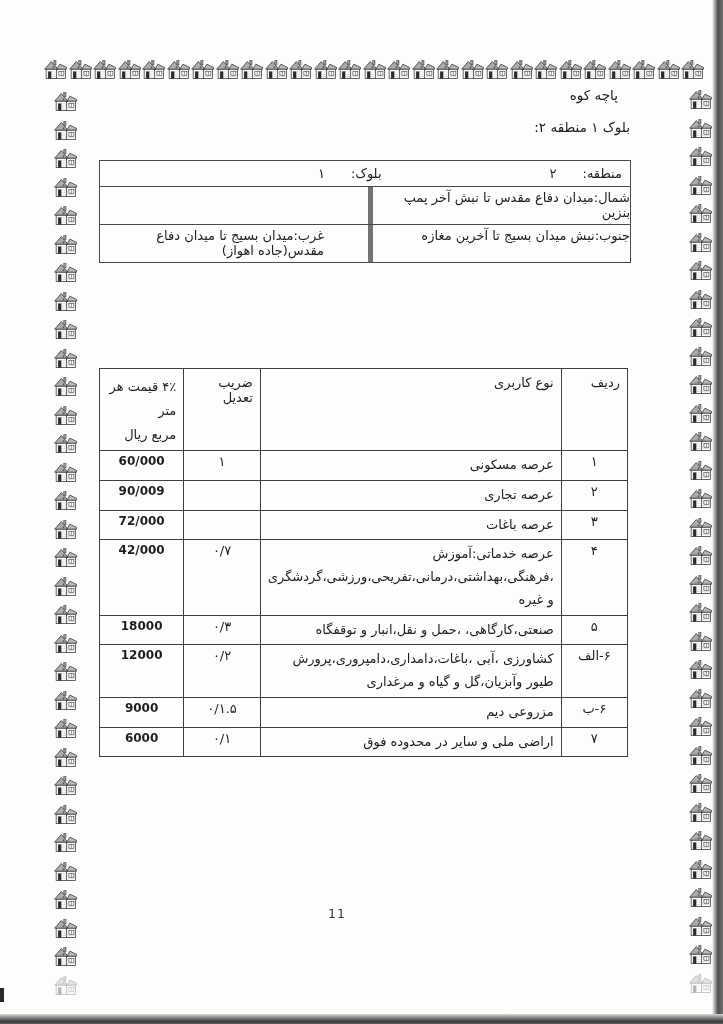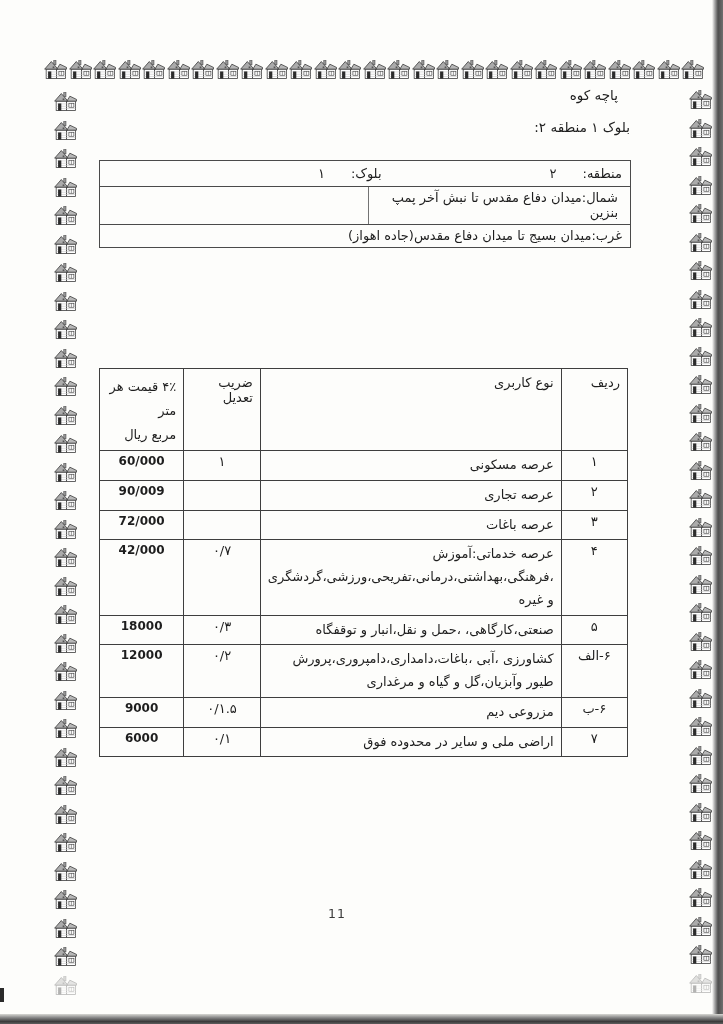--- a/index.html
+++ b/index.html
@@ -32,21 +32,21 @@
   .subtitle{position:absolute;top:119px;right:93px;font-size:13.5px;direction:rtl;}
 
   
   .loc-table{position:absolute;left:99px;top:160px;width:530px;
     border:1px solid #4a4a4a;direction:rtl;font-size:13px;background:transparent;}
   .loc-row{display:flex;border-top:1px solid #4a4a4a;}
   .loc-row:first-child{border-top:none;}
   .loc-head{height:25px;align-items:center;padding:0 8px;display:flex;}
   .loc-head .grp{display:flex;gap:26px;}
   .loc-head .grp2{margin-right:168px;}
-  .loc-cell-r{width:262px;border-left:1px solid #737373;padding:3px 12px 4px;box-sizing:border-box;margin-left:36px;}
+  .loc-cell-r{width:262px;border-left:5px solid #737373;padding:3px 0 4px;box-sizing:border-box;margin-left:36px;}
   .loc-cell-l{flex:1;padding:3px 8px 4px;box-sizing:border-box;}
 
   
   table.price{position:absolute;left:99px;top:368px;width:529px;direction:rtl;
     border-collapse:collapse;font-size:13px;}
   table.price th,table.price td{border:1px solid #3e3e3e;vertical-align:top;padding:3px 7px;box-sizing:border-box;}
   table.price th{font-weight:normal;text-align:right;padding-top:6px;}
   col.c-no{width:79px;}col.c-usage{width:255px;}col.c-coef{width:95px;}col.c-price{width:100px;}
   td.no{text-align:center;}
   td.usage{text-align:right;white-space:pre-line;line-height:1.75;}
@@ -1353,20 +1353,21 @@
       </span>
       <span class="grp grp2">
         <span>بلوک:</span>
         <span>۱</span>
       </span>
     </div>
     <div class="loc-row">
       <div class="loc-cell-r">شمال:میدان دفاع مقدس تا نبش آخر پمپ بنزین</div>
     </div>
     <div class="loc-row">
+      <div class="loc-cell-r">جنوب:نبش میدان بسیج تا آخرین مغازه</div>
       <div class="loc-cell-l">غرب:میدان بسیج تا میدان دفاع مقدس(جاده اهواز)</div>
     </div>
   </div>
 
   <table class="price">
     <colgroup>
         <col class="c-no">
         <col class="c-usage">
         <col class="c-coef">
         <col class="c-price">

